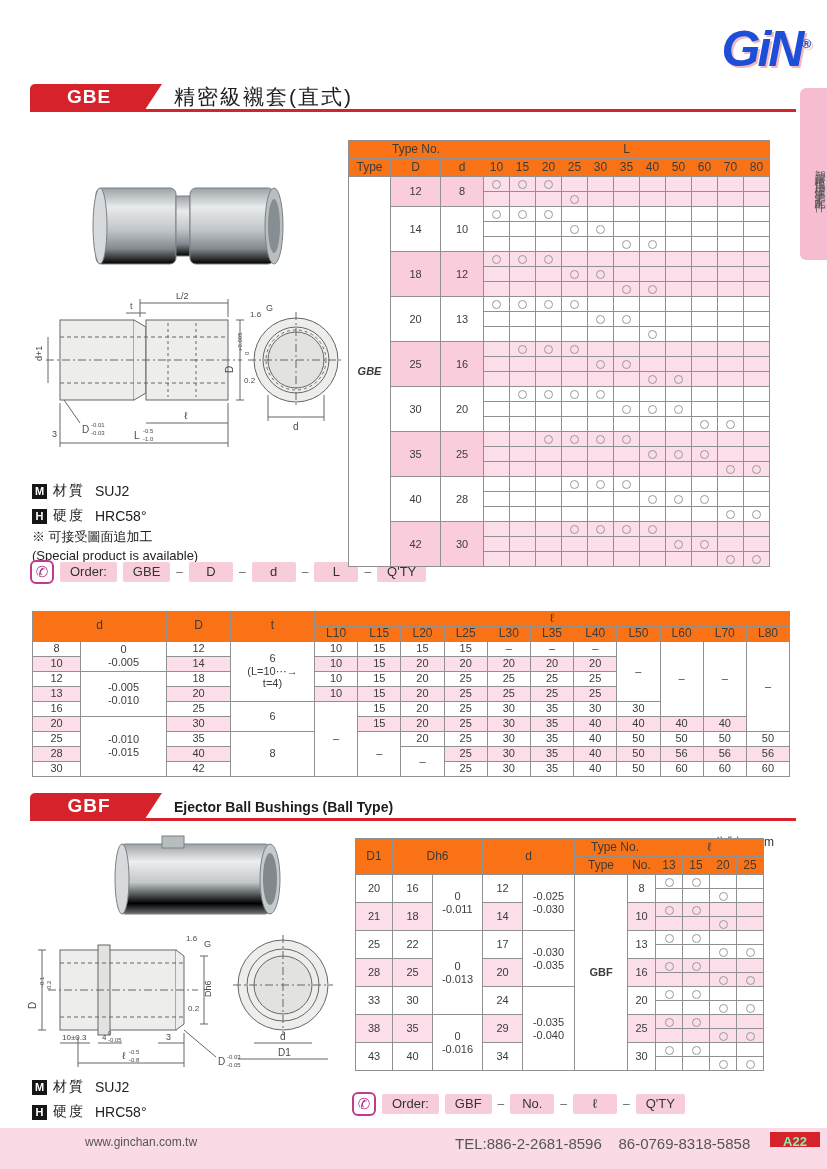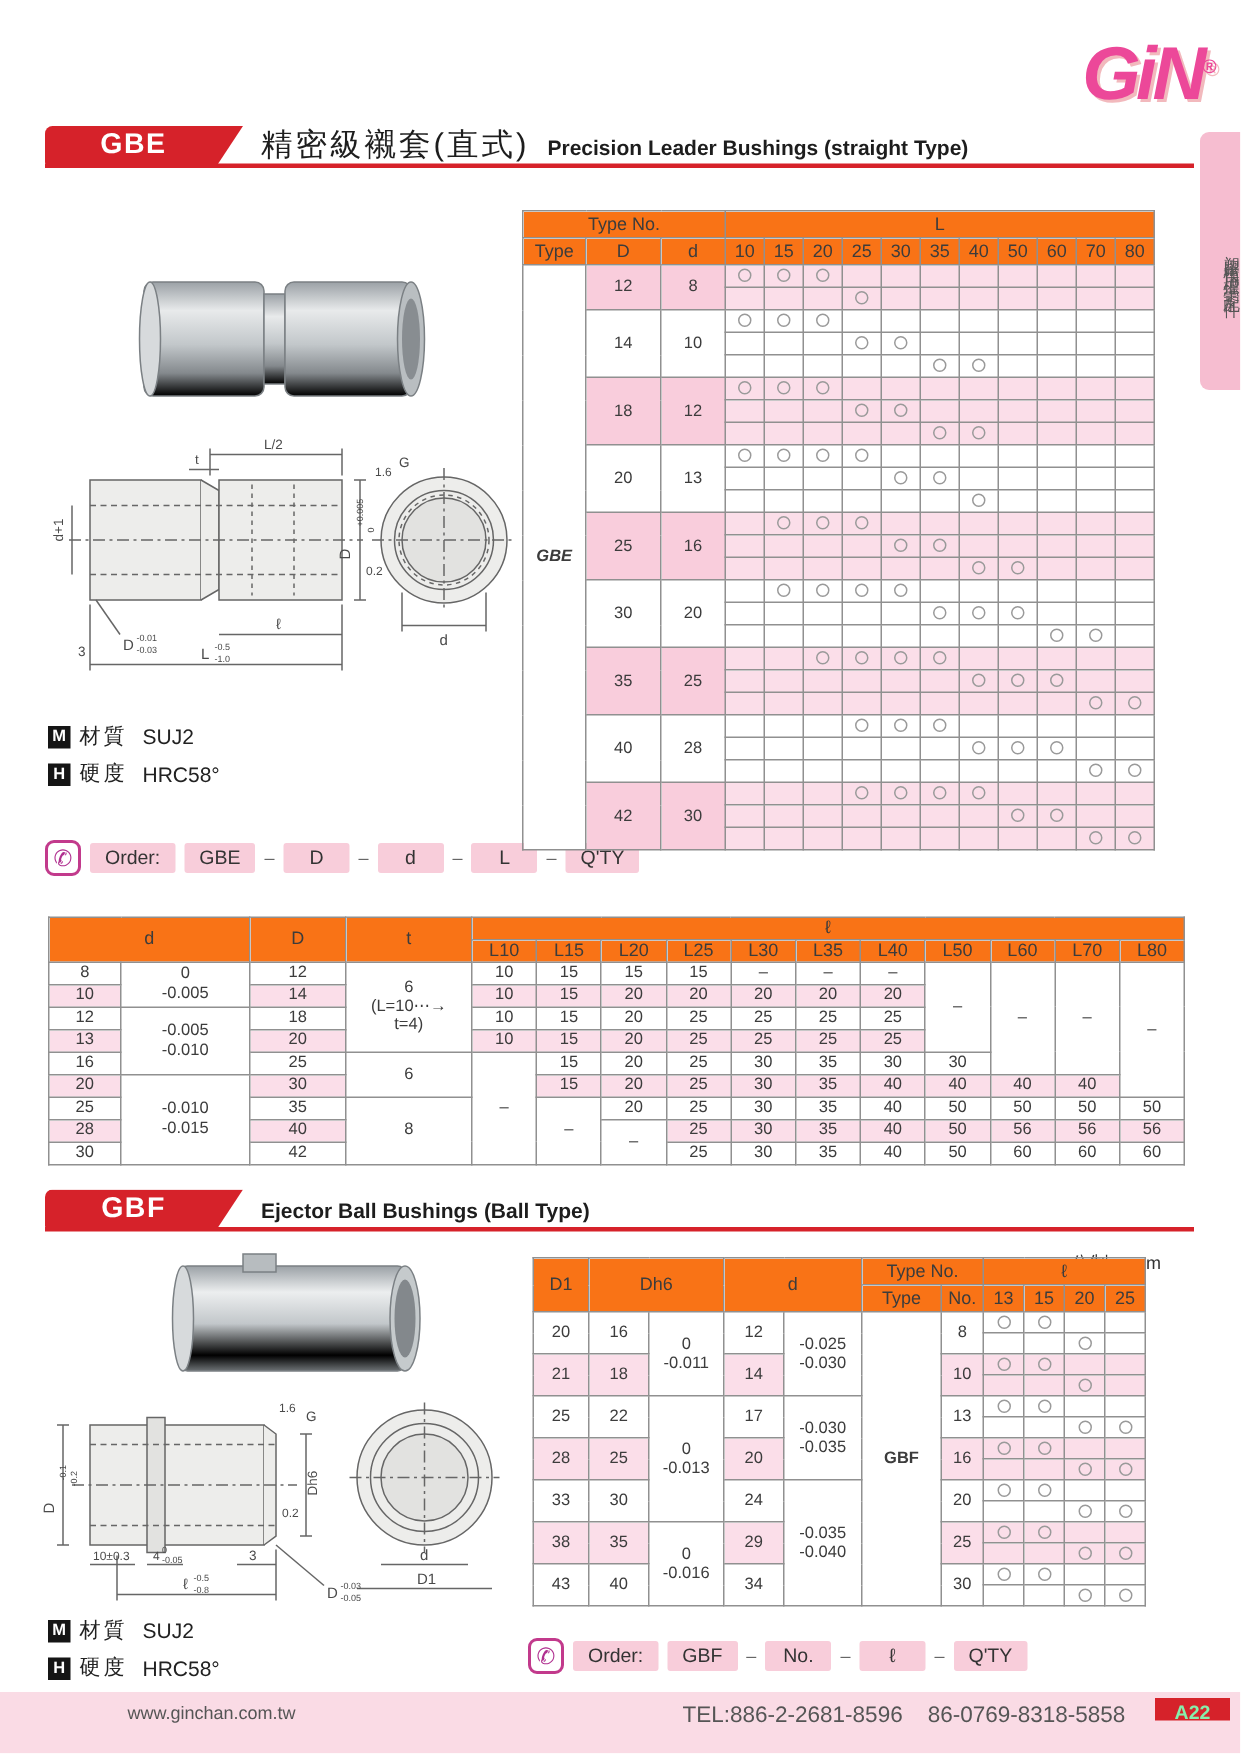--- a/index.html
+++ b/index.html
@@ -1,21 +1,21 @@
 <!DOCTYPE html>
 <html><head>
 <meta charset="utf-8">
 <style>
   * { margin:0; padding:0; box-sizing:border-box; }
   body { background:#fff; font-family:"Liberation Sans", sans-serif; color:#3a3a3a; }
   .page { position:relative; width:827px; height:1169px; background:#fff; overflow:hidden; margin:0 auto; }
 
   
   .logo { position:absolute; top:24px; right:16px; font-size:50px; font-weight:bold; font-style:italic;
-          color:#ec4899; letter-spacing:-3px; text-shadow:2px 2px 0 #f2b9bd; line-height:1; }
+          color:#1d4ed8; letter-spacing:-3px; text-shadow:2px 2px 0 #f2b9bd; line-height:1; }
   .logo sup { font-size:13px; letter-spacing:0; }
 
   
   .sec-head { position:absolute; left:30px; width:766px; height:30px; }
   .sec-line { position:absolute; left:0; right:0; top:25px; height:3px; background:#d6222a; }
   .sec-row { display:flex; align-items:flex-start; gap:12px; }
   .sec-tab { width:132px; height:26px; background:#d6222a; color:#fff; font-weight:bold; font-size:19px;
              text-align:center; line-height:25px; clip-path:polygon(0 0,100% 0,87% 100%,0 100%);
              border-radius:5px 0 0 2px; padding-right:14px; letter-spacing:1px; }
   .sec-zh { font-size:21px; color:#1d1d1d; letter-spacing:2px; line-height:26px; }
@@ -89,21 +89,20 @@
 <div class="page">
 
   <div class="logo"><span>GiN</span><sup>®</sup></div>
 
   <div class="side-tab">塑膠模用標準零配件</div>
 
   <div class="sec-head" style="top:84px">
     <div class="sec-row">
       <div class="sec-tab">GBE</div>
       <span class="sec-zh">精密級襯套(直式)</span>
-      <span class="sec-en">Precision Leader Bushings (straight Type)</span>
     </div>
     <div class="sec-line"></div>
   </div>
 
   <div class="abs" style="left:88px;top:166px;width:202px;height:118px">
     <svg width="202" height="118" viewBox="0 0 202 118">
       <defs>
         <linearGradient id="met1" x1="0" y1="0" x2="0" y2="1">
           <stop offset="0" stop-color="#9ba1a6"></stop>
             <stop offset="0.25" stop-color="#e8eaeb"></stop>
@@ -186,20 +185,24 @@
       <span class="lbl">材質</span>
       <span>SUJ2</span>
     </div>
     <div class="row">
       <span class="tag">H</span>
       <span class="lbl">硬度</span>
       <span>HRC58°</span>
     </div>
   </div>
 
+  <div class="note" style="left:32px;top:528px">
+    <div>※ 可接受圖面追加工</div>
+    <div>(Special product is available)</div>
+  </div>
 
   <div class="order" style="left:30px;top:560px" id="gbe-order">
     <span class="phonebox">✆</span>
     <span class="obox">Order:</span>
   <span class="obox">GBE</span>
       <span class="osep">–</span>
       <span class="obox">D</span>
       <span class="osep">–</span>
       <span class="obox">d</span>
       <span class="osep">–</span>

